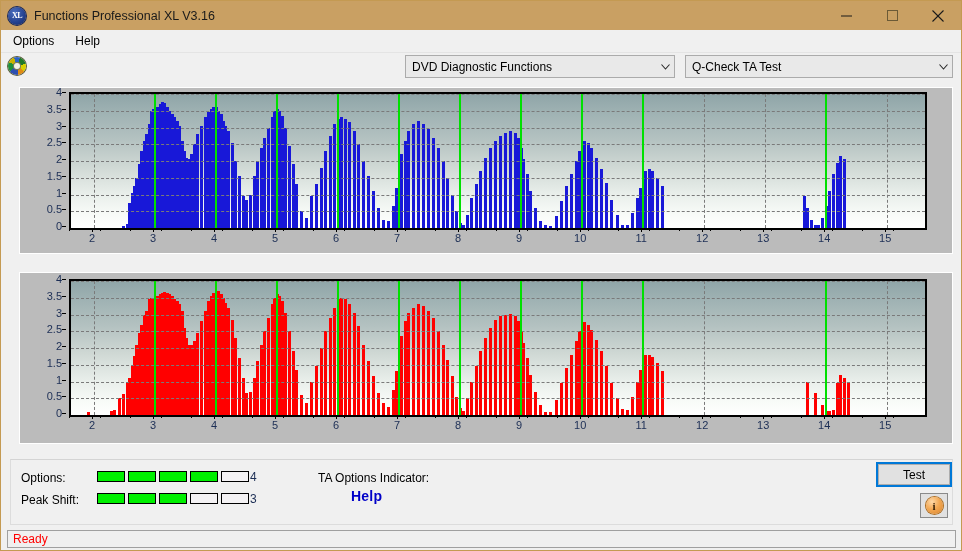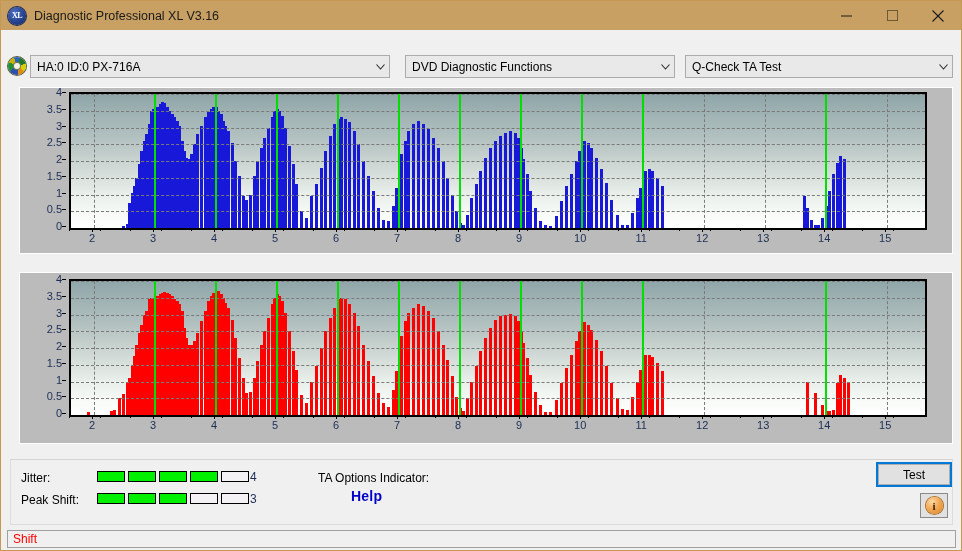--- a/index.html
+++ b/index.html
@@ -170,51 +170,47 @@
   }
   .statusbar span{font-size:12px;color:#ff0000;padding-left:5px;}
 </style>
 </head>
 <body>
 
 <div class="window">
 
   <div class="titlebar">
     <div class="app-icon">XL</div>
-    <div class="title-text">Diagnostic Professional XL V3.16</div>
+    <div class="title-text">Functions Professional XL V3.16</div>
     <div class="wbtn">
       <svg width="11" height="11" viewBox="0 0 11 11">
           <line x1="0" y1="6" x2="11" y2="6" stroke="#1a1a1a" stroke-width="1"></line>
         </svg>
     </div>
     <div class="wbtn">
       <svg width="11" height="11" viewBox="0 0 11 11">
           <rect x="0.5" y="0.5" width="10" height="10" fill="none" stroke="#6b5a36" stroke-width="1"></rect>
         </svg>
     </div>
     <div class="wbtn close">
       <svg width="12" height="12" viewBox="0 0 12 12">
           <line x1="0.5" y1="0.5" x2="11.5" y2="11.5" stroke="#1a1a1a" stroke-width="1.1"></line>
           <line x1="11.5" y1="0.5" x2="0.5" y2="11.5" stroke="#1a1a1a" stroke-width="1.1"></line>
         </svg>
     </div>
   </div>
 
+  <div class="menubar">
+    <div class="menuitem">Options</div>
+    <div class="menuitem">Help</div>
+  </div>
 
   <div class="toolrow">
     <div class="disc-icon"></div>
 
-    <div class="combo" id="combo-drive">
-      <div class="cval">HA:0 ID:0  PX-716A</div>
-      <div class="carrow">
-        <svg width="9" height="6" viewBox="0 0 9 6">
-            <polyline points="0.5,0.5 4.5,5 8.5,0.5" fill="none" stroke="#2b2b2b" stroke-width="1.1"></polyline>
-          </svg>
-      </div>
-    </div>
 
     <div class="combo" id="combo-test">
       <div class="cval">Q-Check TA Test</div>
       <div class="carrow">
         <svg width="9" height="6" viewBox="0 0 9 6">
             <polyline points="0.5,0.5 4.5,5 8.5,0.5" fill="none" stroke="#2b2b2b" stroke-width="1.1"></polyline>
           </svg>
       </div>
     </div>
 
@@ -753,21 +749,21 @@
         <div class="xtick" style="left: 671px; height: 3px;"></div>
         <div class="xtick" style="left: 701.5px; height: 3px;"></div>
         <div class="xtick" style="left: 732px; height: 3px;"></div>
         <div class="xtick" style="left: 762.5px; height: 3px;"></div>
         <div class="xtick" style="left: 793px; height: 3px;"></div>
         <div class="xtick" style="left: 823.5px; height: 3px;"></div>
       </div>
   </div>
 
   <div class="infopanel">
-    <div class="lbl" id="jitter-label">Jitter:</div>
+    <div class="lbl" id="jitter-label">Options:</div>
     <div class="meter" id="jitter-meter">
         <div class="seg on"></div>
         <div class="seg on"></div>
         <div class="seg on"></div>
         <div class="seg on"></div>
         <div class="seg"></div>
       </div>
     <div class="meterval" id="jitter-value">4</div>
 
     <div class="lbl" id="peak-label">Peak Shift:</div>
@@ -783,16 +779,16 @@
     <div class="lbl" id="ta-label">TA Options Indicator:</div>
     <div id="ta-value">Help</div>
 
     <div class="startbtn">Test</div>
     <div class="infobtn">
       <div class="ball">i</div>
     </div>
   </div>
 
   <div class="statusbar">
-    <span>Shift</span>
+    <span>Ready</span>
   </div>
 
 </div>
 
 </body></html>

